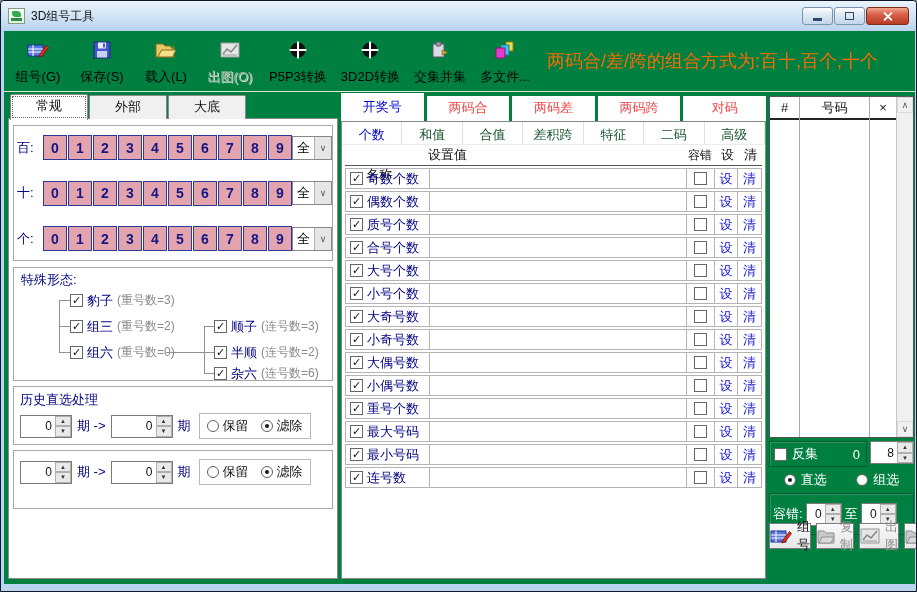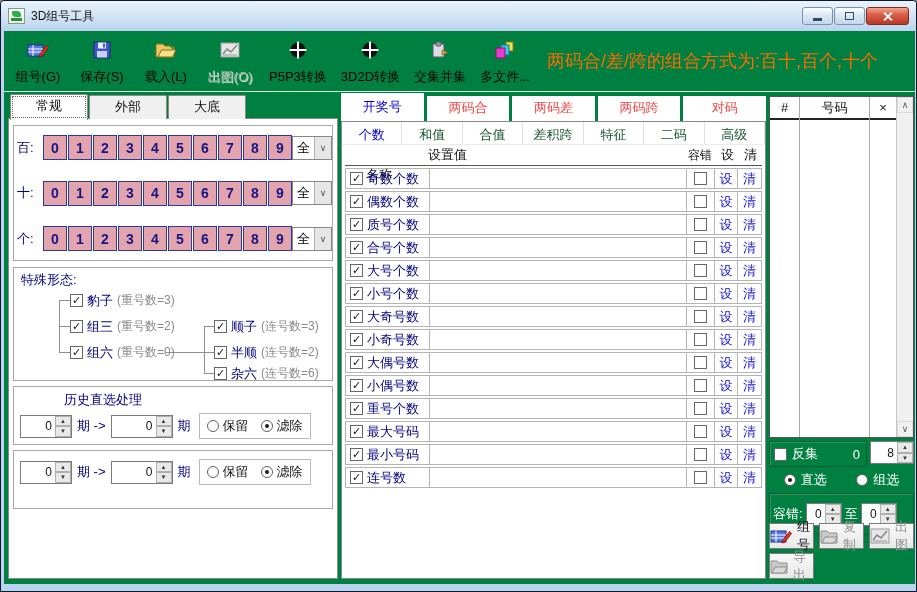--- a/index.html
+++ b/index.html
@@ -75,21 +75,21 @@
   .special-box { margin-top:6px; height:114px; border:1px solid #a8a8a8; position:relative; font-size:13px; }
   .sp-title { position:absolute; left:7px; top:3px; color:#000080; }
   .sp-item { position:absolute; display:flex; align-items:center; gap:4px; height:17px; white-space:nowrap; }
   .sp-lbl { color:#000080; }
   .sp-note { color:#8a8a8a; font-size:12px; }
   .tline { position:absolute; }
   .tline.v { border-left:1px solid #909090; width:0; }
   .tline.h { border-top:1px solid #909090; height:0; }
 
   .hist-box { margin-top:5px; height:59px; border:1px solid #a8a8a8; padding:4px 6px; }
-  .hist-title { color:#000080; font-size:13px;margin-left:44px; }
+  .hist-title { color:#000080; font-size:13px; }
   .hist-row { display:flex; align-items:center; margin-top:4px; gap:5px; }
   .hist-lbl { color:#000080; font-size:13px; white-space:nowrap; }
   .radio-box { margin-left:3px; border:1px solid #b8b8b8; padding:3px 7px;
     display:inline-flex; gap:12px; align-items:center; }
   .ropt { display:inline-flex; gap:4px; align-items:center; font-size:13px; color:#111; }
 
   .cb { width:13px; height:13px; border:1px solid #666; background:#fff; display:inline-flex;
     align-items:center; justify-content:center; font-size:11px; line-height:1; color:#111; flex:none; }
   .rb { width:12px; height:12px; border:1px solid #606060; border-radius:50%; background:#fff;
     position:relative; flex:none; }
@@ -148,21 +148,21 @@
   .fanji-box { flex:1; border:1px solid #065c32; box-shadow:inset 1px 1px 0 #2f9663;
     display:flex; align-items:center; gap:5px; padding:0 4px; color:#fff; font-size:13px; }
   .fanji-count { margin-left:auto; padding-right:2px; }
   .mode-row { position:absolute; left:0; top:374px; width:145px; height:20px; display:flex;
     align-items:center; justify-content:space-around; color:#fff; font-size:13px; }
   .mopt { display:inline-flex; gap:5px; align-items:center; }
   .tol-row { position:absolute; left:0; top:397px; width:145px; height:42px;
     border:1px solid #065c32; box-shadow:inset 1px 1px 0 #2f9663; display:flex;
     align-items:center; gap:3px; padding:0 3px; color:#fff; font-size:13px; }
   .rbtns { position:absolute; left:0; top:427px; width:145px; display:grid;
-    grid-template-columns:1fr 1fr 1fr; gap:4px 5px; }
+    grid-template-columns:1fr 1fr 1fr 1fr; gap:4px 5px; }
   .rbtn { height:26px; background:linear-gradient(#f8f8f8,#e8e8e8); border:1px solid #7a7a7a;
     box-shadow:inset 1px 1px 0 #fff; display:flex; align-items:center; justify-content:center;
     gap:5px; font-size:13px; color:#111; }
   .rbtn.disabled { color:#8f8f8f; }
 </style>
 </head>
 <body>
 
 <div class="window">
 

